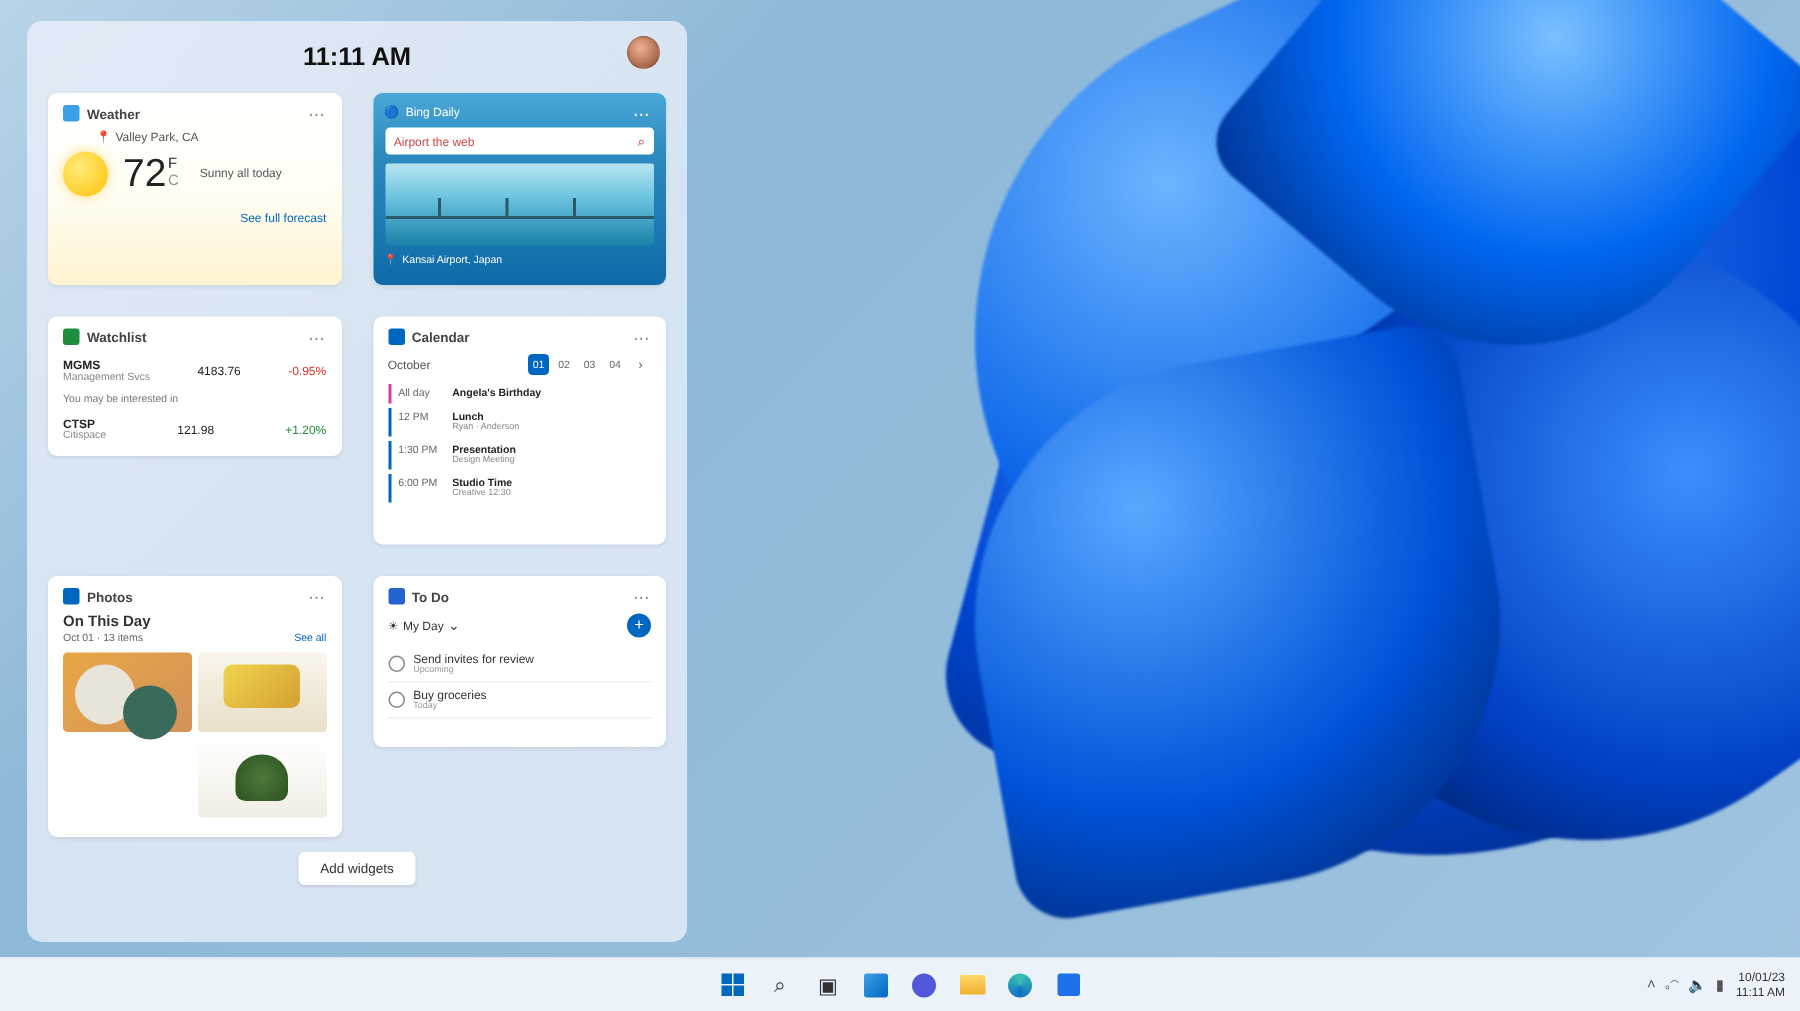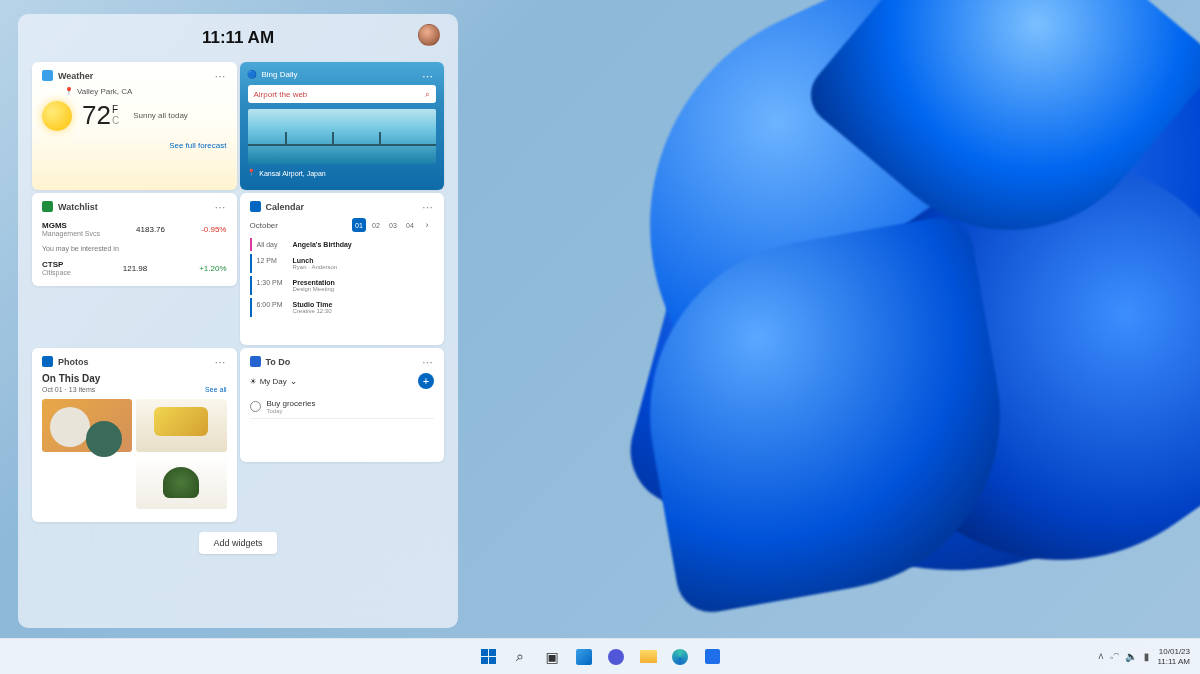--- a/index.html
+++ b/index.html
@@ -9,21 +9,21 @@
 .petal{position:absolute;border-radius:50% 10% 50% 10%;filter:blur(1px)}
 .p1{width:550px;height:550px;right:50px;top:60px;background:radial-gradient(circle at 30% 30%,#4a9eff,#0047d4 60%,#001a5c);transform:rotate(15deg)}
 .p2{width:450px;height:450px;right:180px;top:40px;background:radial-gradient(circle at 40% 20%,#6db4ff,#005ce6 55%,#002670);transform:rotate(-25deg);border-radius:50% 20% 50% 20%}
 .p3{width:400px;height:400px;right:20px;top:200px;background:radial-gradient(circle at 50% 30%,#3d8eff,#0040c4 60%,#00154d);transform:rotate(55deg)}
 .p4{width:350px;height:350px;right:280px;top:280px;background:radial-gradient(circle at 35% 25%,#5aa8ff,#0052d9 58%,#001f63);transform:rotate(-10deg)}
 .p5{width:300px;height:300px;right:120px;top:-30px;background:radial-gradient(circle at 45% 30%,#7bc0ff,#0066f0 55%,#002980);transform:rotate(40deg)}
 .widgets-panel{position:absolute;left:18px;top:14px;width:440px;height:614px;background:rgba(235,241,248,0.78);backdrop-filter:blur(30px);border-radius:10px;padding:10px 14px;z-index:5;overflow:hidden}
 .panel-header{display:flex;justify-content:center;align-items:center;height:28px;position:relative;margin-bottom:10px}
 .panel-time{font-size:17px;font-weight:600;color:#111}
 .avatar{position:absolute;right:4px;top:0;width:22px;height:22px;border-radius:50%;background:radial-gradient(circle at 40% 35%,#f0b090,#8a4a30);border:1px solid rgba(0,0,0,0.1)}
-.grid{display:grid;grid-template-columns:1fr 1fr;gap:3px}
+.grid{display:grid;grid-template-columns:1fr 1fr;gap:21px}
 .card{background:#fff;border-radius:6px;padding:8px 10px;position:relative;box-shadow:0 1px 3px rgba(0,0,0,0.08);font-size:9px;color:#333}
 .card-header{display:flex;align-items:center;gap:5px;margin-bottom:6px}
 .card-title{font-size:9px;font-weight:600;color:#444}
 .card-menu{position:absolute;right:8px;top:8px;width:16px;height:10px;color:#888;font-size:11px;letter-spacing:1px;text-align:center;cursor:pointer}
 .icon-sq{width:11px;height:11px;border-radius:2px;display:inline-block}
 .weather-card{background:linear-gradient(180deg,#fff 0%,#fffef5 50%,#fff3d0 100%);height:128px}
 .weather-loc{font-size:8px;color:#555;display:flex;align-items:center;gap:3px;margin-bottom:4px;margin-left:22px}
 .weather-main{display:flex;align-items:center;gap:10px}
 .sun{width:30px;height:30px;border-radius:50%;background:radial-gradient(circle at 35% 35%,#ffeb7a,#ffc107);box-shadow:0 0 8px rgba(255,193,7,0.5)}
 .temp{font-size:26px;font-weight:300;color:#222;display:flex;align-items:flex-start}
@@ -252,20 +252,27 @@
         <div class="todo-list-name">
             <span>☀</span>
             <span>My Day</span>
             <span class="chevron">⌄</span>
           </div>
         <div class="todo-add">+</div>
       </div>
       <div class="todo-item">
           <div class="todo-circle"></div>
           <div class="todo-txt">
+            <div>Send invites for review</div>
+            <div class="todo-sub">Upcoming</div>
+          </div>
+        </div>
+      <div class="todo-item">
+          <div class="todo-circle"></div>
+          <div class="todo-txt">
             <div>Buy groceries</div>
             <div class="todo-sub">Today</div>
           </div>
         </div>
     </div>
   </div>
 
   <div class="add-widgets-btn">Add widgets</div>
 
 </div>

